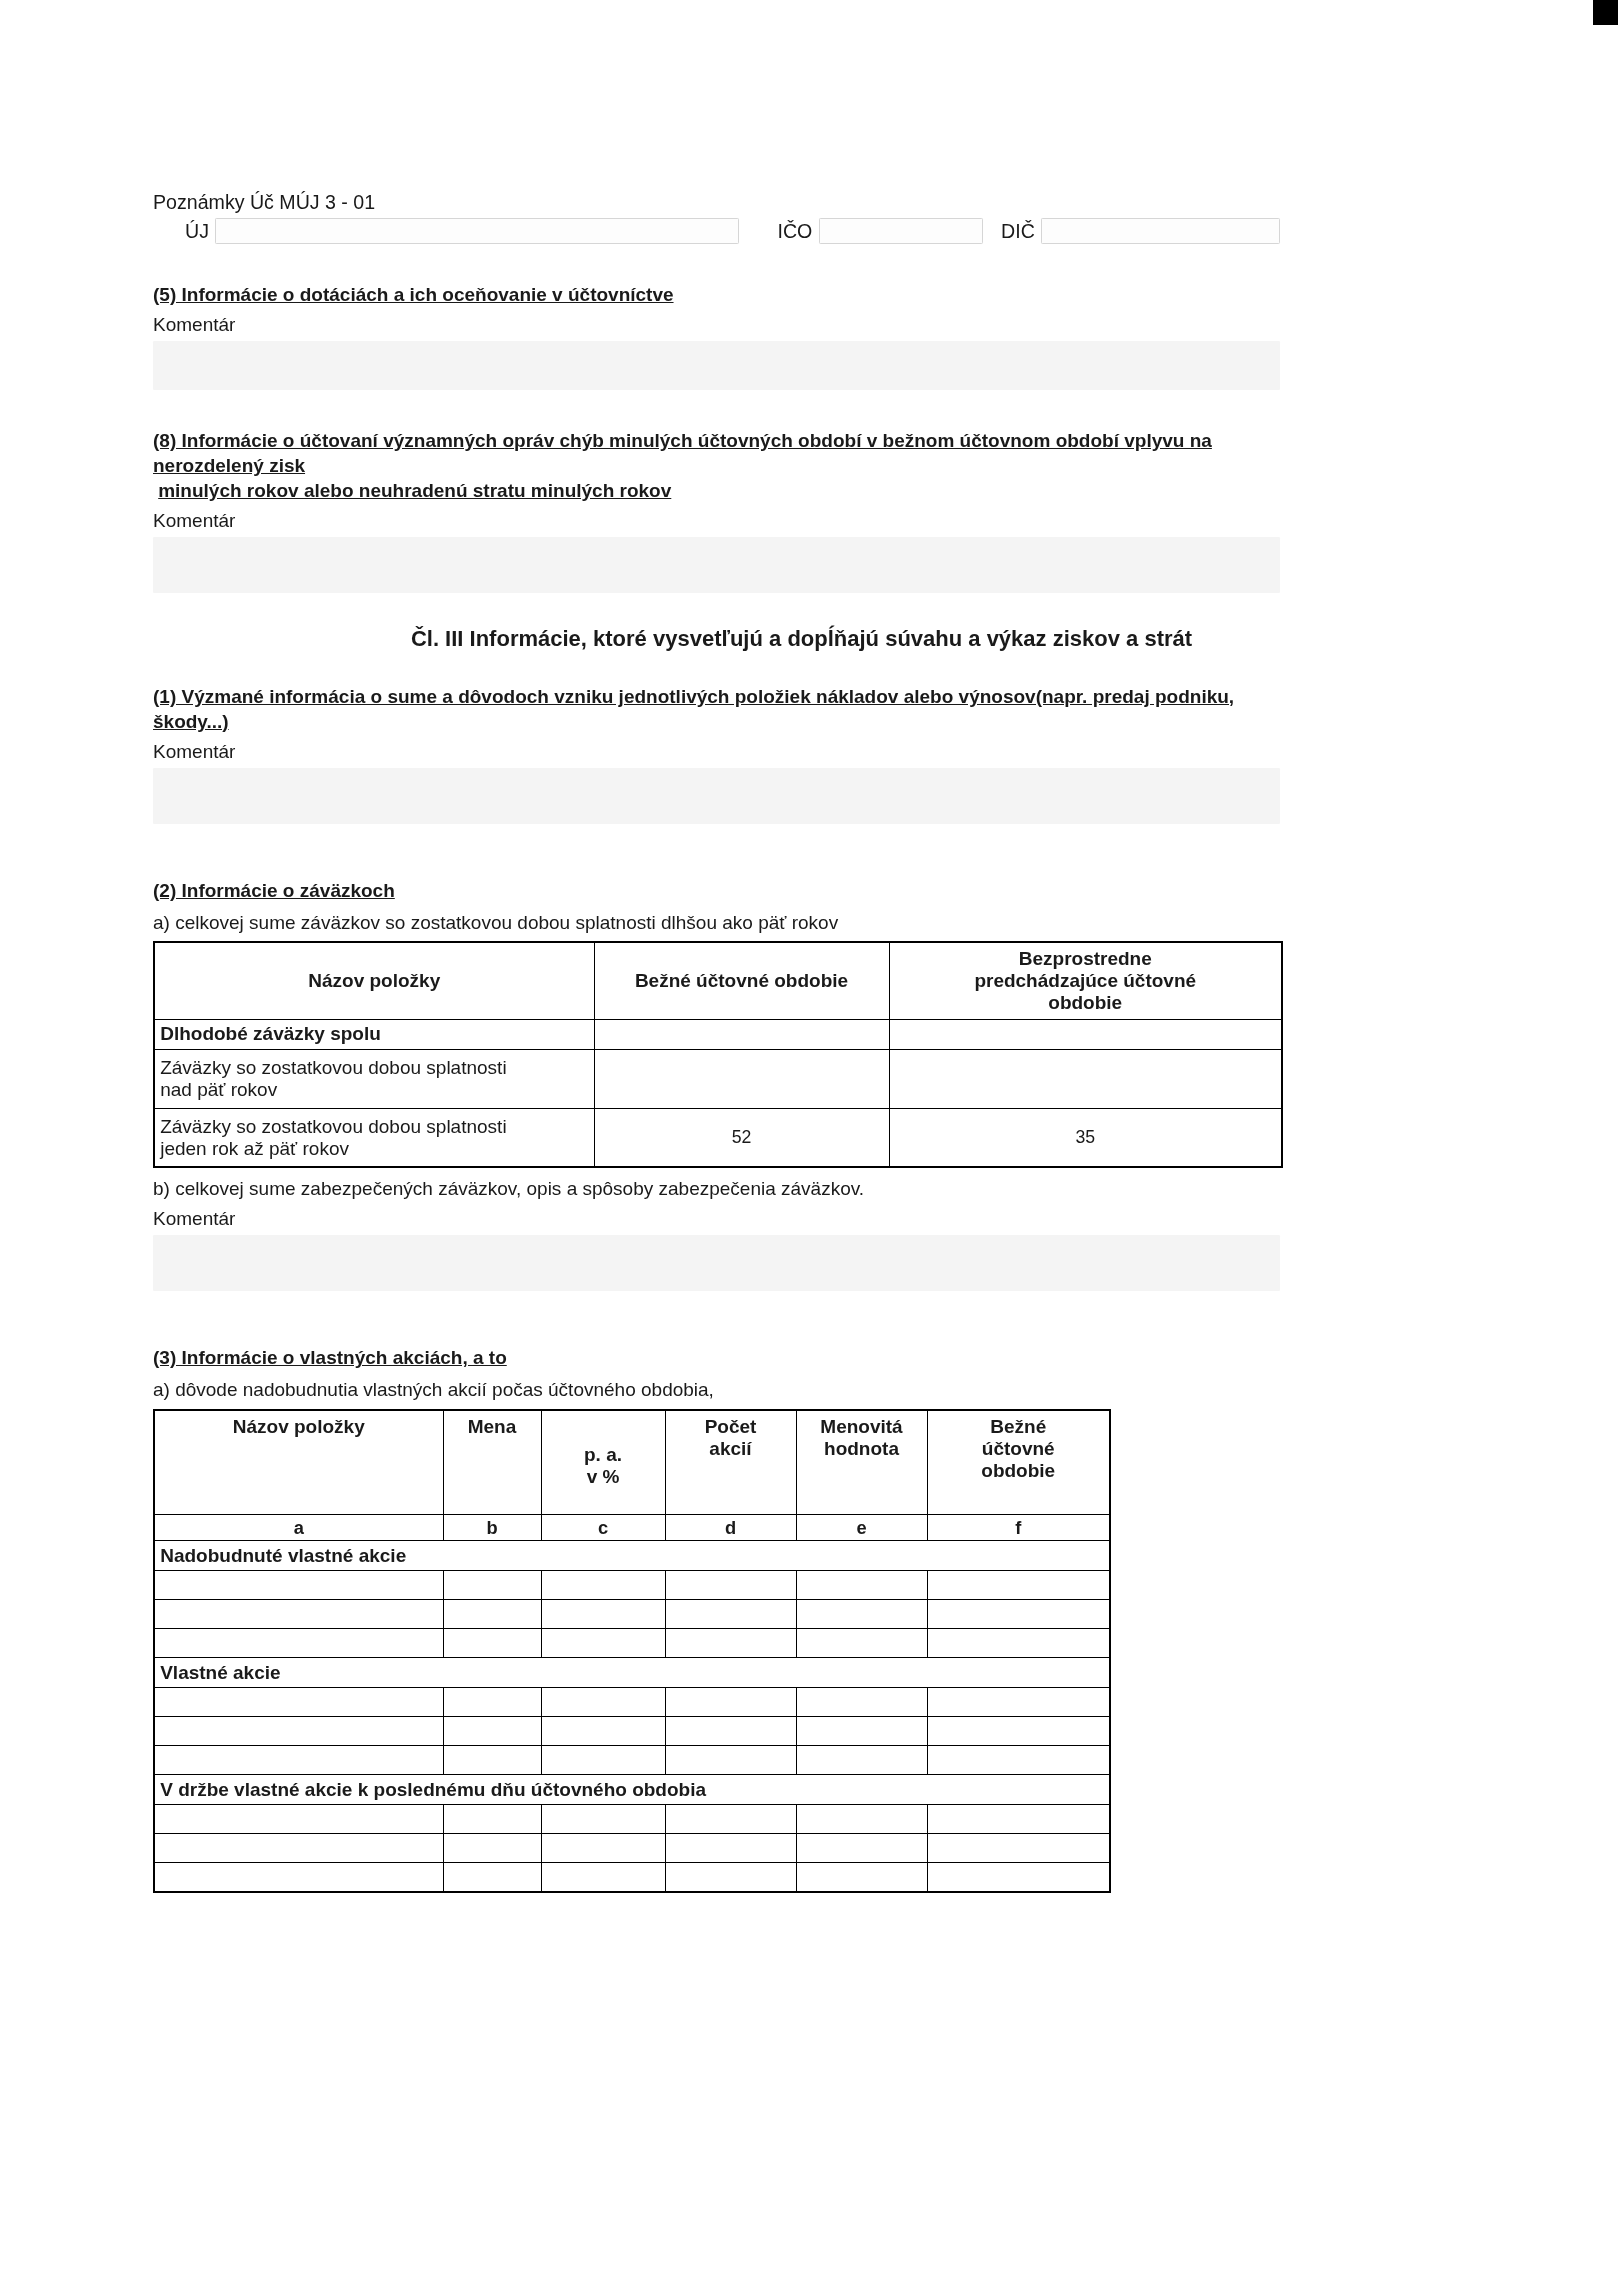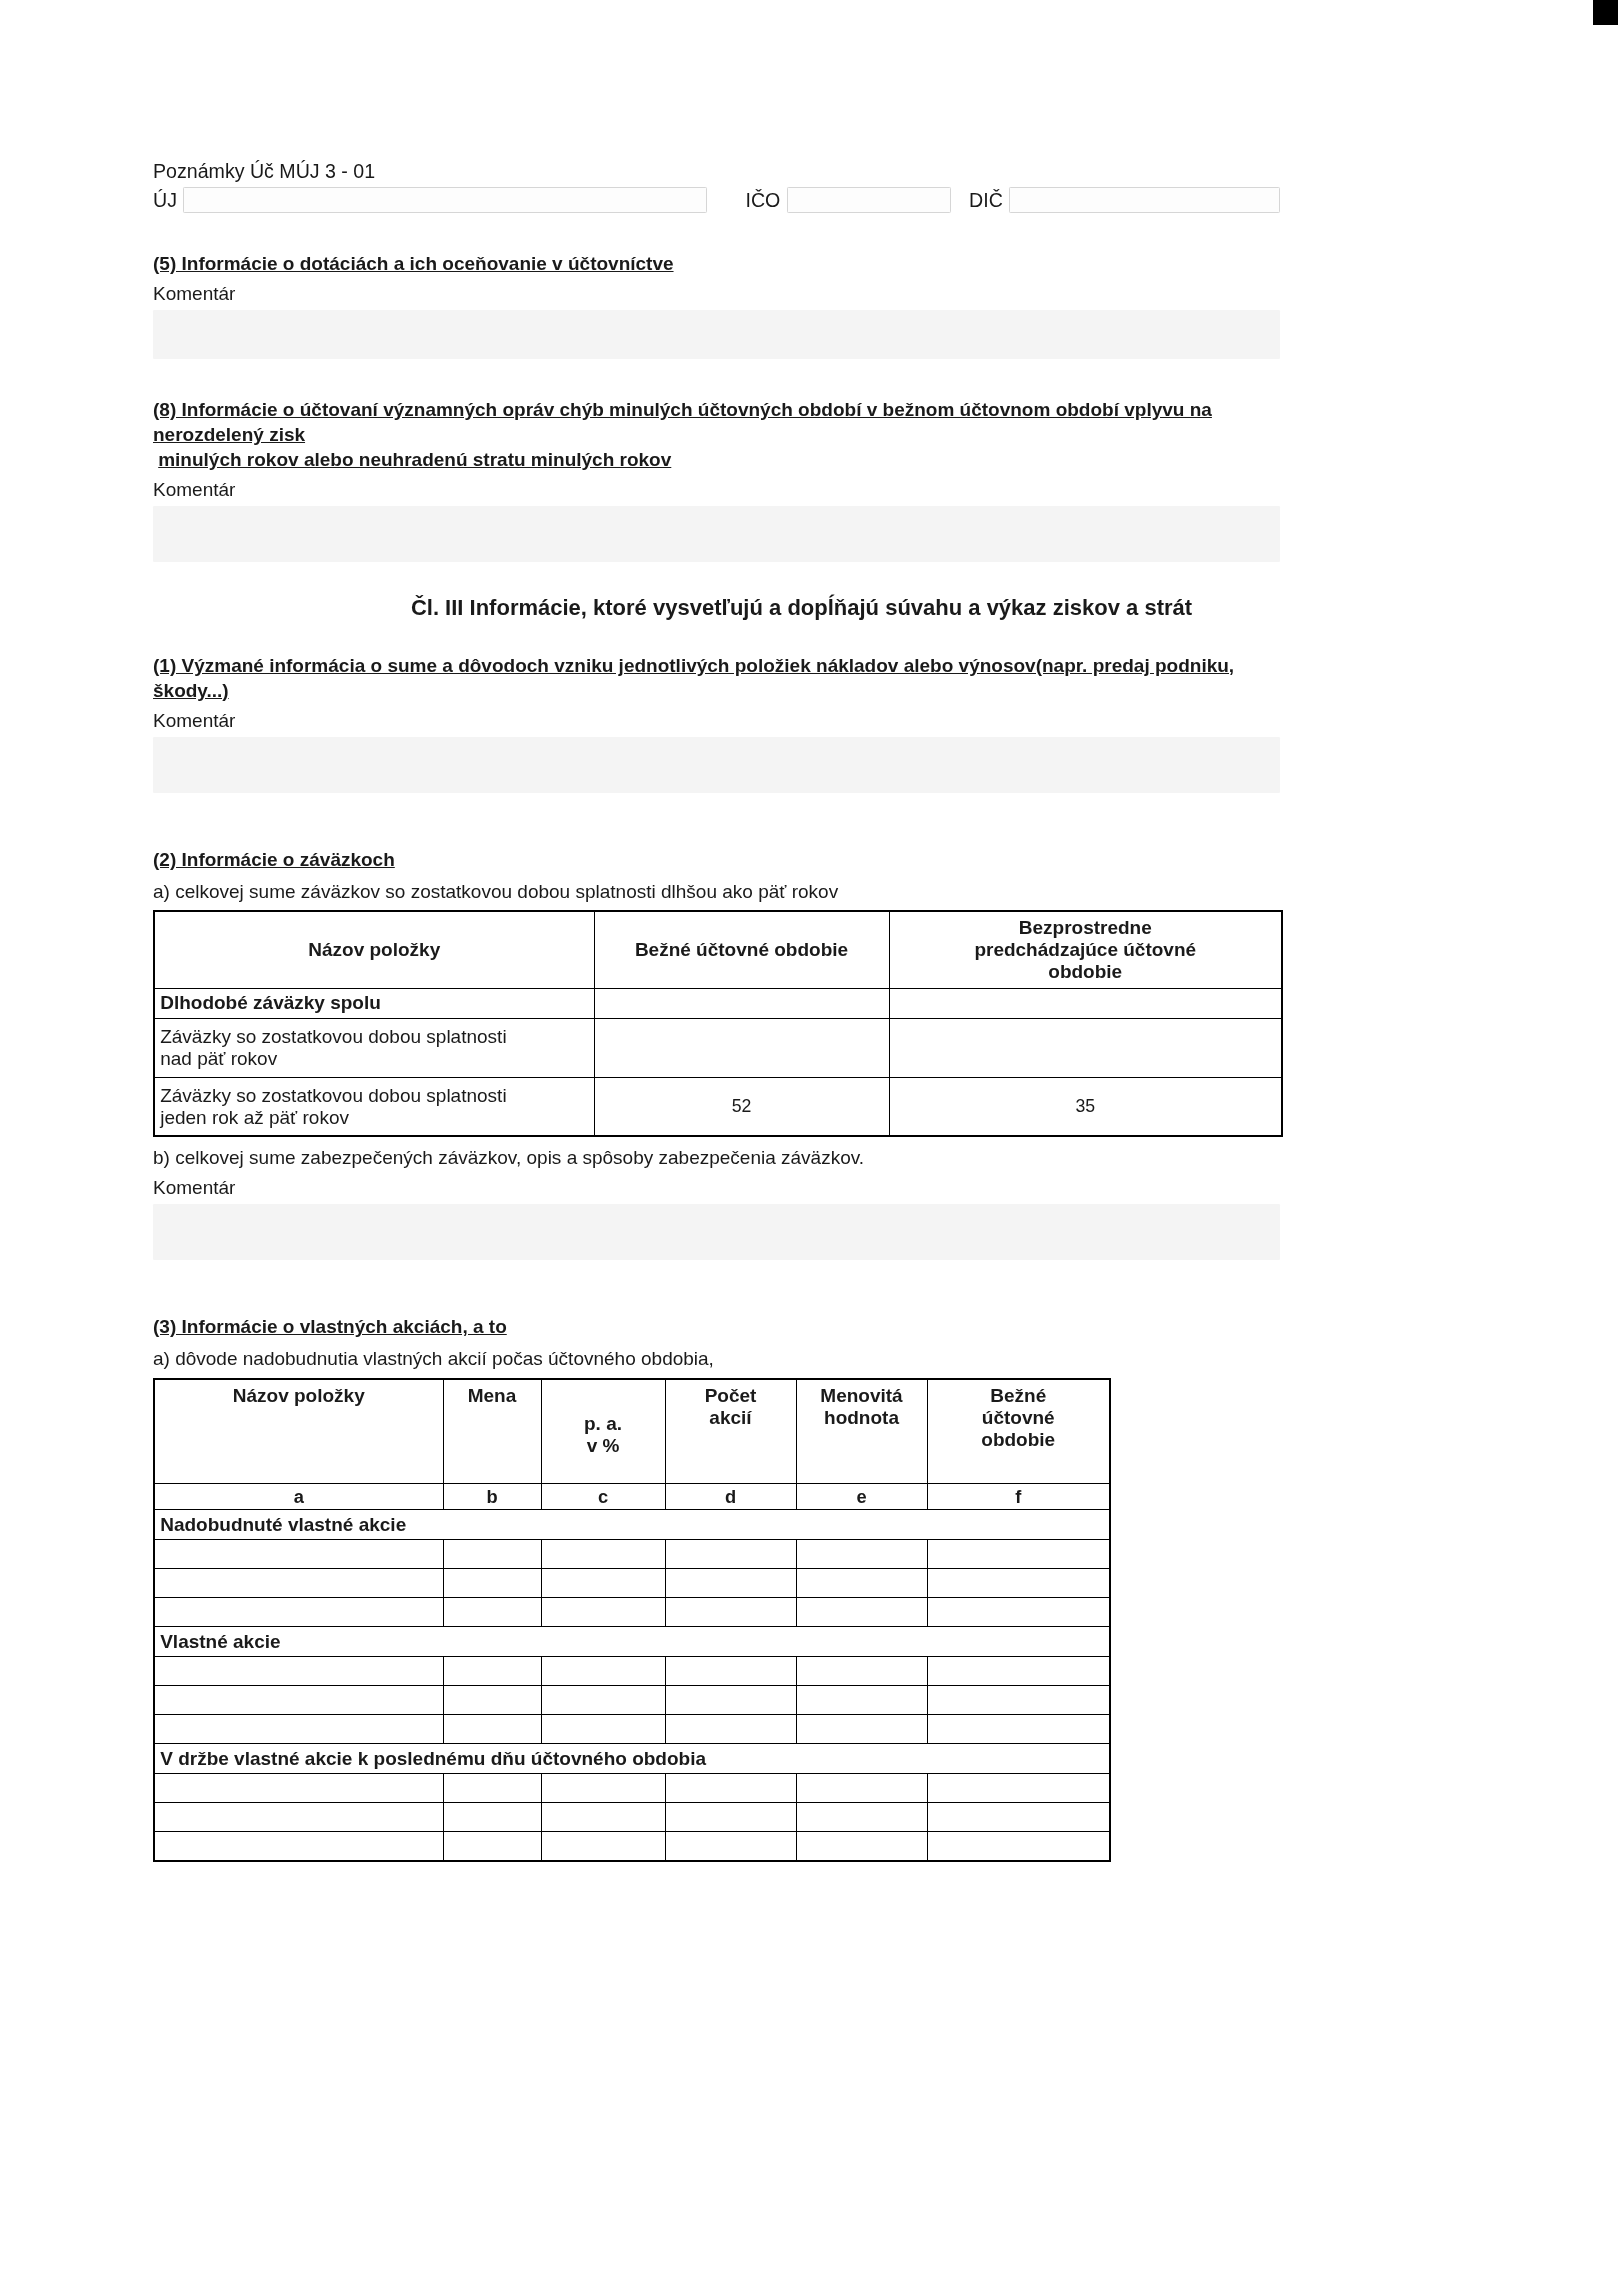--- a/index.html
+++ b/index.html
@@ -2,25 +2,25 @@
 <html style="font-size:10.5px"><head>
 <meta charset="utf-8">
 <style>
   * { margin:0; padding:0; box-sizing:border-box; }
   html,body { background:#ffffff; }
   .page {
     position:relative; width:1623px; height:2295px; background:#ffffff;
     font-family:"Liberation Sans", sans-serif; color:#1a1a1a; overflow:hidden;
   }
   .corner-mark { position:absolute; top:0; right:5.2px; width:25px; height:25px; background:#000; }
-  .content { position:absolute; left:153px; top:159px; width:1127px; }
+  .content { position:absolute; left:153px; top:190px; width:1127px; }
 
   .form-code { font-size:19.6px; line-height:25px; }
 
-  .id-row { display:flex; align-items:flex-start; margin-top:2.6px; }
+  .id-row { display:flex; align-items:flex-start; margin-top:2.6px;margin-left:32px; }
   .id-label { font-size:19.6px; line-height:26px; margin-right:6.5px; }
   .id-field { height:26px; border:1.3px solid #d6d6d6; background:#fdfdfd; border-radius:1.3px; }
   .f-uj  { width:524px; margin-right:38px; }
   .f-ico { width:164px; margin-right:18.3px; }
   .f-dic { flex:1; }
 
   .sec-title { font-size:19px; font-weight:bold; line-height:25px;text-decoration:underline; }
   .sec-title.mt60 { margin-top:38px; }
   .sec-title.mt65 { margin-top:54px; }
   .sub-line { font-size:19px; line-height:25px; margin-top:7px; }

